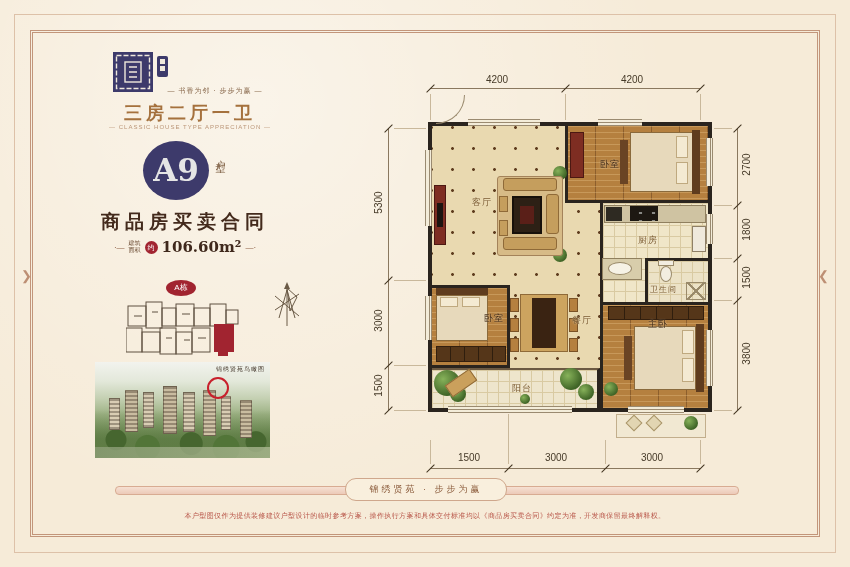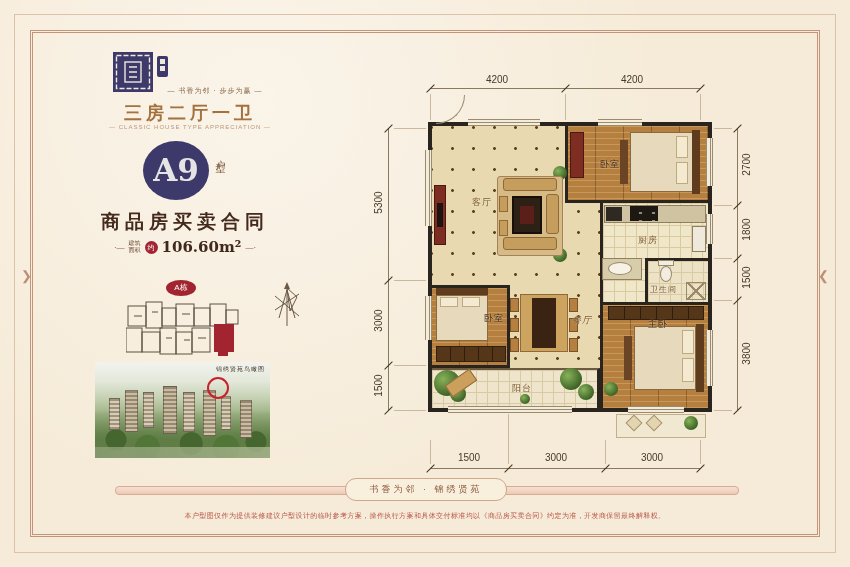--- a/index.html
+++ b/index.html
@@ -260,21 +260,21 @@
 
   <div class="abs" style="left:616px;top:414px;width:88px;height:22px;background:#f1e8d2;border:1px solid #c2ae8c;"></div>
   <div class="furn" style="left:628px;top:417px;width:12px;height:12px;background:#e2d5b2;border:1px solid #a89468;transform:rotate(45deg);"></div>
   <div class="furn" style="left:648px;top:417px;width:12px;height:12px;background:#e2d5b2;border:1px solid #a89468;transform:rotate(45deg);"></div>
   <div class="plant" style="left:684px;top:416px;width:14px;height:14px;"></div>
 
   <div class="roomlab" style="left:472px;top:196px;">客厅</div>
   <div class="roomlab onwood" style="left:600px;top:158px;">卧室</div>
   <div class="roomlab" style="left:638px;top:234px;">厨房</div>
   <div class="roomlab" style="left:650px;top:284px;font-size:8px;">卫生间</div>
-  <div class="roomlab" style="left:572px;top:314px;font-style:italic;">餐厅</div>
+  <div class="roomlab" style="left:572px;top:314px;">餐厅</div>
   <div class="roomlab onwood" style="left:484px;top:312px;">卧室</div>
   <div class="roomlab" style="left:512px;top:382px;">阳台</div>
   <div class="roomlab onwood" style="left:648px;top:318px;">主卧</div>
 
   <div class="dimline" style="left:430px;top:88px;width:270px;height:1px;"></div>
   <span class="tick" style="left:425px;top:88px;"></span>
     <span class="tick" style="left:560px;top:88px;"></span>
     <span class="tick" style="left:695px;top:88px;"></span>
   <div class="ext" style="left:430px;top:94px;width:1px;height:26px;"></div>
   <div class="ext" style="left:565px;top:94px;width:1px;height:26px;"></div>
@@ -318,16 +318,16 @@
   <div class="ext" style="left:714px;top:205px;width:18px;height:1px;"></div>
   <div class="ext" style="left:714px;top:258px;width:18px;height:1px;"></div>
   <div class="ext" style="left:714px;top:300px;width:18px;height:1px;"></div>
   <div class="ext" style="left:714px;top:410px;width:18px;height:1px;"></div>
   <div class="dimlab rot" style="left:716px;top:159px;">2700</div>
   <div class="dimlab rot" style="left:716px;top:224px;">1800</div>
   <div class="dimlab rot" style="left:716px;top:272px;">1500</div>
   <div class="dimlab rot" style="left:716px;top:348px;">3800</div>
 
   <div class="ribbon-band"></div>
-  <div class="ribbon-capsule">书香为邻 · 锦绣贤苑</div>
+  <div class="ribbon-capsule">锦绣贤苑 · 步步为赢</div>
   <div class="disclaimer">本户型图仅作为提供装修建议户型设计的临时参考方案，操作执行方案和具体交付标准均以《商品房买卖合同》约定为准，开发商保留最终解释权。</div>
 
 </div>
 
 </body></html>

